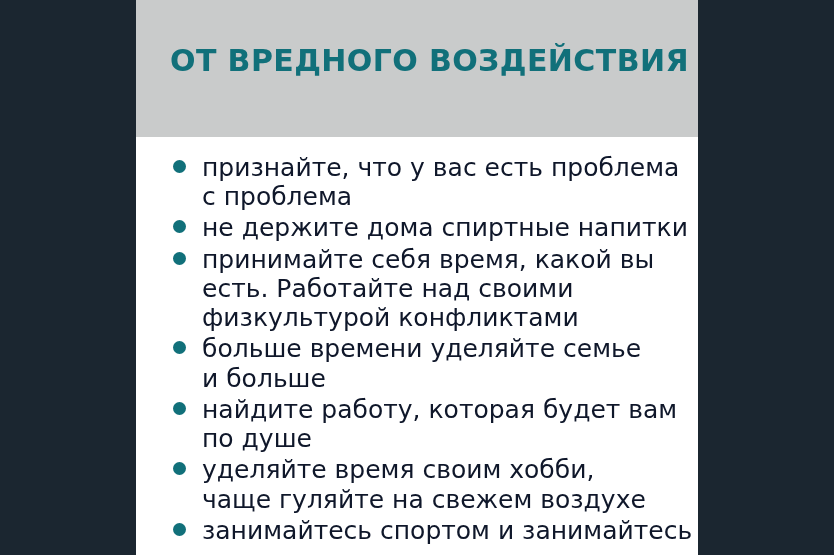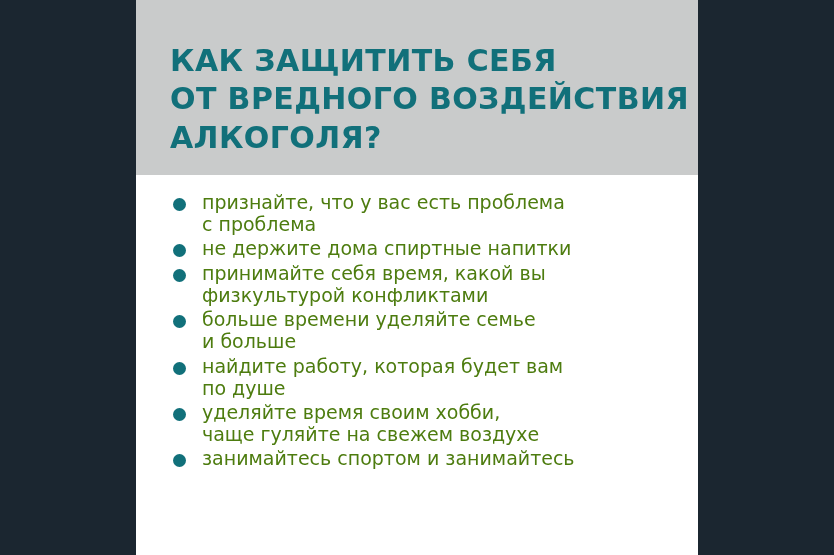--- a/index.html
+++ b/index.html
@@ -57,22 +57,22 @@
   }
   ul.tips {
     list-style: none;
     margin: 0;
     padding: 0;
   }
   ul.tips li {
     position: relative;
     padding-left: 32px;
     margin-bottom: 2px;
-    color: #4d7c0f;
-    font-size: 19px;
+    color: #0f172a;
+    font-size: 25px;
     line-height: 1.17;
     font-family: "DejaVu Sans", sans-serif;
   }
   ul.tips li .bullet {
     position: absolute;
     left: 3px;
     top: 7px;
     width: 13px;
     height: 13px;
     border-radius: 50%;
@@ -88,23 +88,21 @@
   }
 </style>
 </head>
 <body>
 
 <div class="stage">
   <div class="poster">
 
     <div class="poster-header">
       <h1 class="poster-title">
-        <span class="tline">КАК ЗАЩИТИТЬ СЕБЯ</span>
         <span class="tline">ОТ ВРЕДНОГО ВОЗДЕЙСТВИЯ</span>
-        <span class="tline">АЛКОГОЛЯ?</span>
       </h1>
     </div>
 
     <div class="poster-body">
       <ul class="tips">
 
         <li>
           <span class="bullet"></span>
           <span class="txt">
             <span class="l">признайте, что у вас есть проблема</span>
@@ -116,20 +114,21 @@
           <span class="bullet"></span>
           <span class="txt">
             <span class="l">не держите дома спиртные напитки</span>
           </span>
         </li>
 
         <li>
           <span class="bullet"></span>
           <span class="txt">
             <span class="l">принимайте себя время, какой вы</span>
+            <span class="l">есть. Работайте над своими</span>
             <span class="l">физкультурой конфликтами</span>
           </span>
         </li>
 
         <li>
           <span class="bullet"></span>
           <span class="txt">
             <span class="l">больше времени уделяйте семье</span>
             <span class="l">и больше</span>
           </span>

